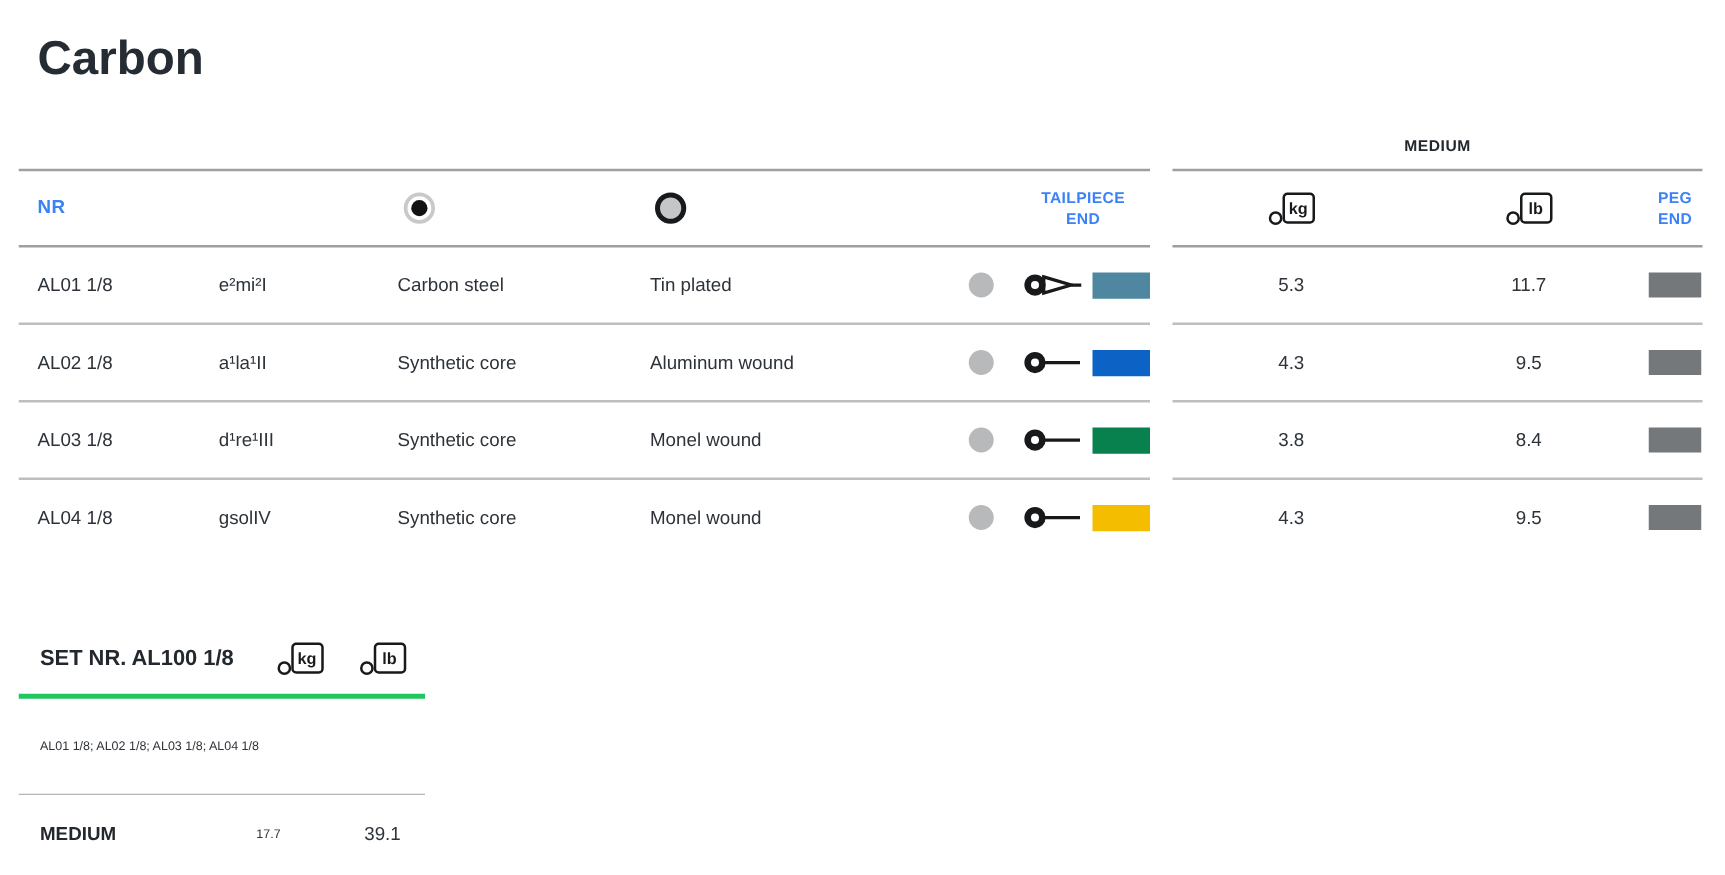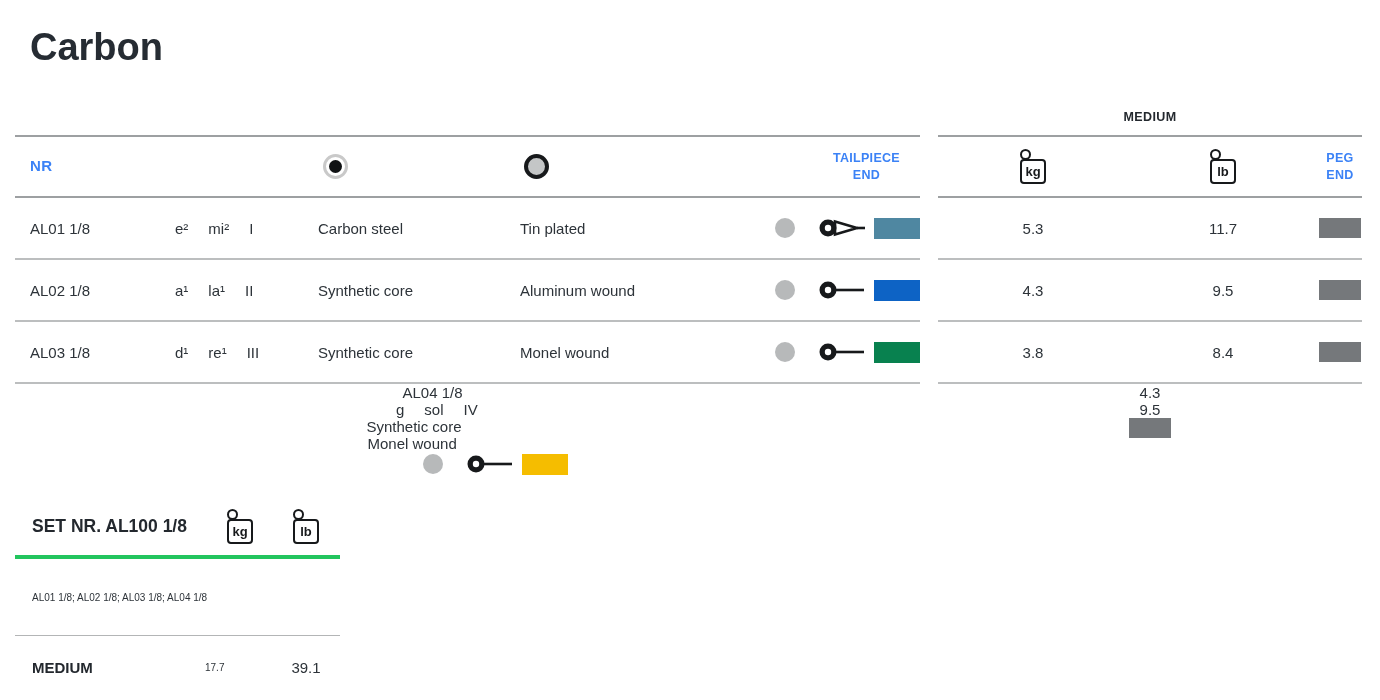--- a/index.html
+++ b/index.html
@@ -17,47 +17,47 @@
   .medium-label{position:absolute;left:938px;top:110px;width:424px;text-align:center;
     font-size:12.5px;font-weight:700;letter-spacing:.4px;color:#23282e;}
 
   
   .tbl{position:absolute;top:135px;}
   .tbl-left{left:15px;width:905px;}
   .tbl-right{left:938px;width:424px;}
   .thead{display:flex;align-items:center;height:59px;
     border-top:2px solid #9da0a2;border-bottom:2px solid #9da0a2;}
   .trow{display:flex;align-items:center;height:60px;border-bottom:2px solid #bcbebf;}
-  .trow.last{border-bottom:none;flex-direction:column;}
+  .trow.last{border-bottom:none;}
   .hlabel{font-size:12.5px;font-weight:700;letter-spacing:.3px;color:#3b82f6;line-height:1.35;}
 
   
   .c-nr{width:160px;padding-left:15px;box-sizing:border-box;font-size:15px;}
-  .c-note{width:143px;display:flex;gap:20px;font-size:15px;}
+  .c-note{width:143px;display:flex;gap:0;font-size:15px;}
   .c-core{width:202px;font-size:15px;display:flex;align-items:center;}
   .c-wind{width:200px;font-size:15px;display:flex;align-items:center;}
   .c-tail{width:200px;display:flex;align-items:center;box-sizing:border-box;padding-left:55px;}
   .c-tail-head{width:200px;display:flex;}
   .c-tail-head .hlabel{margin-left:auto;margin-right:20px;text-align:center;}
 
   
   .c-kg{width:190px;display:flex;justify-content:center;font-size:15px;}
   .c-lb{width:190px;display:flex;justify-content:center;font-size:15px;}
   .c-peg{width:44px;display:flex;justify-content:center;}
   .c-peg .hlabel{text-align:center;}
 
   
   .core-icon{width:19px;height:19px;border:3.5px solid #c9c9c9;border-radius:50%;
     display:flex;align-items:center;justify-content:center;margin-left:5px;}
   .core-dot{width:13px;height:13px;border-radius:50%;background:#101214;}
   .winding-icon{width:17px;height:17px;border:4.5px solid #17191b;border-radius:50%;
     background:#c4c6c7;margin-left:4px;}
 
   
-  .weight{display:inline-flex;flex-direction:column;align-items:flex-start;}
+  .weight{display:inline-flex;flex-direction:row;align-items:flex-end;}
   .w-ring{width:7px;height:7px;border:2.5px solid #17191b;border-radius:50%;background:#fff;margin-bottom:-1px;}
   .w-box{min-width:26px;height:25px;border:2.5px solid #17191b;border-radius:4px;background:#fff;
     box-sizing:border-box;display:flex;align-items:center;justify-content:center;
     font-size:13px;font-weight:700;color:#17191b;padding:0 3px;}
 
   
   .dot{width:20px;height:20px;border-radius:50%;background:#b7b9ba;flex:none;}
   .tail-svg{width:48px;height:24px;margin-left:23px;flex:none;}
   .tail-rect{width:46px;height:21px;margin-left:8px;flex:none;}
   .peg-rect{width:42px;height:20px;}

